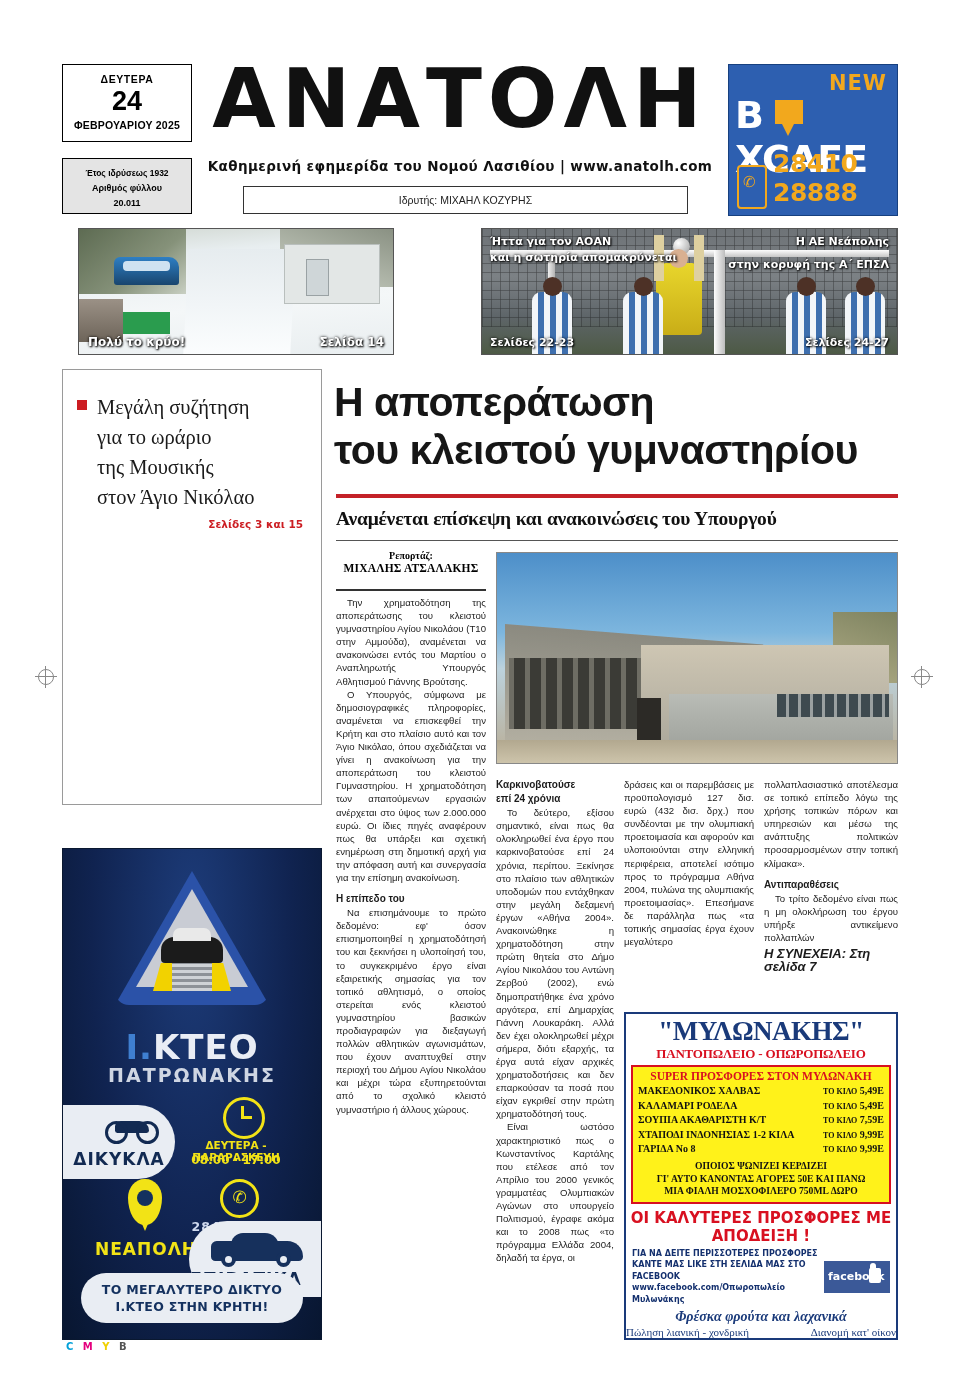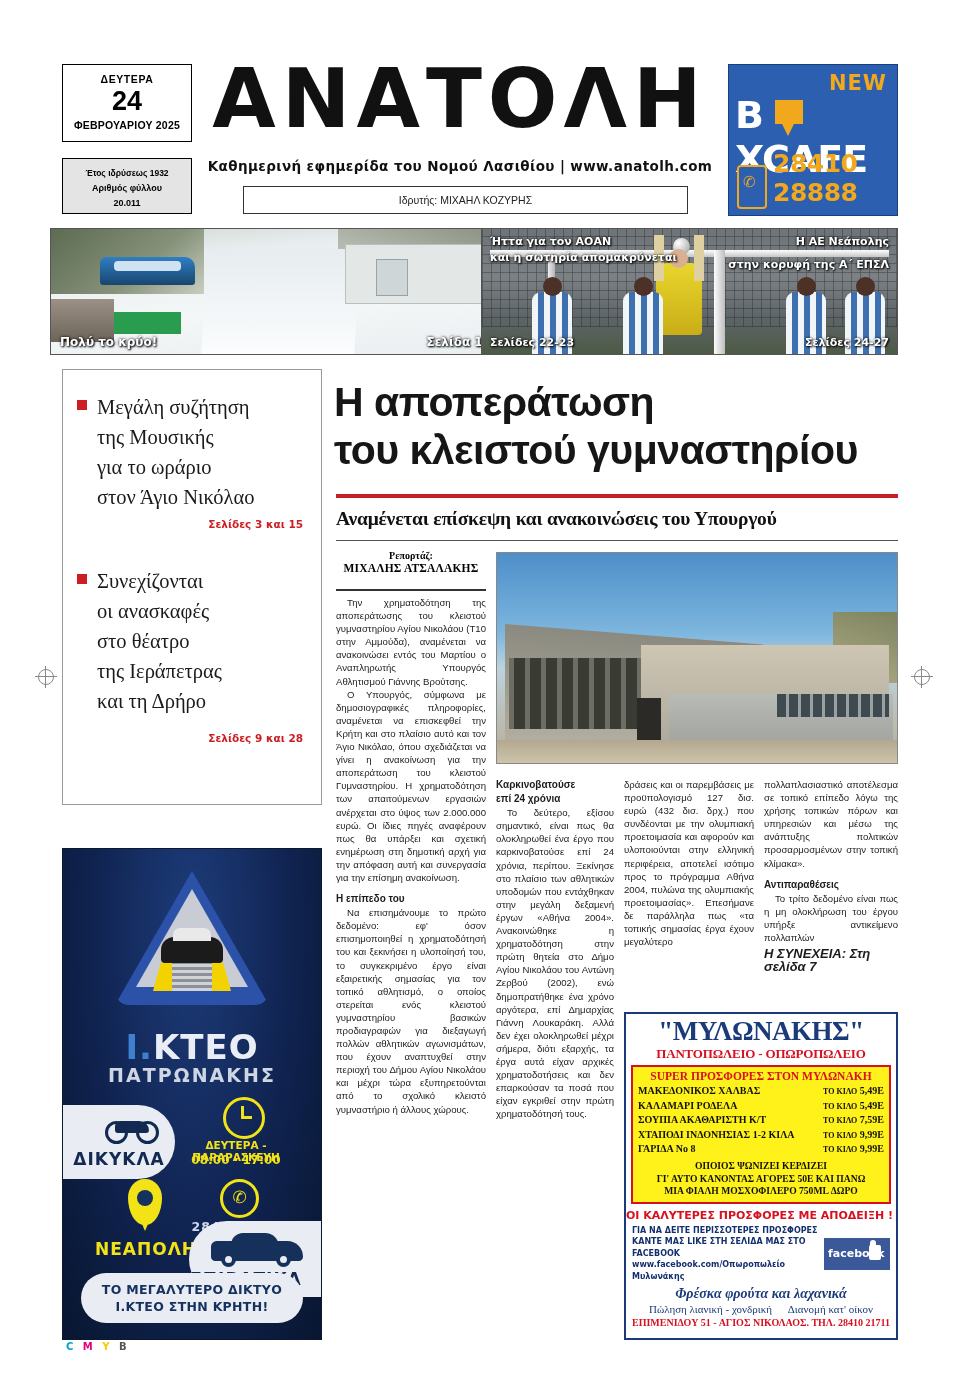--- a/index.html
+++ b/index.html
@@ -47,21 +47,21 @@
     border-top:12px solid #f2a81d;}
   .bc-phone{position:absolute;left:44px;bottom:8px;color:#f2a81d;font-weight:bold;
     font-size:25px;font-family:"DejaVu Sans",sans-serif;letter-spacing:-.5px;}
   .bc-ico{position:absolute;left:8px;bottom:6px;width:26px;height:40px;
     border:2px solid #f2a81d;border-radius:4px;background:#2d5fb0;}
   .bc-ico i{position:absolute;left:4px;top:6px;color:#f2a81d;font-size:15px;font-style:normal;}
 
   
   .strip{position:absolute;top:228px;height:127px;border:1px solid #555;
     box-sizing:border-box;overflow:hidden;}
-  .strip1{left:50px;width:451px;}
+  .strip1{left:78px;width:316px;}
   .strip2{left:481px;width:417px;}
   .capt{position:absolute;color:#fff;font-weight:bold;font-size:12px;
     font-family:"DejaVu Sans",sans-serif;text-shadow:1px 1px 2px #000,0 0 3px #000;
     white-space:nowrap;}
   .capt.sm{font-size:11px;}
 
   
   .snow{position:absolute;inset:0;background:
     linear-gradient(175deg,#cfd6cf 0%,#e8eef0 22%,#f4f7f8 60%,#e9eef0 100%);}
   .snowroad{position:absolute;left:34%;top:16%;width:34%;height:84%;
@@ -251,35 +251,35 @@
     font-size:13px;color:#d81020;letter-spacing:-.2px;margin-top:-1px;}
   .mylYellow{margin:3px 5px 0;background:#fff21a;border:2px solid #d81020;padding:3px 5px 4px;}
   .mylSuper{text-align:center;font-family:"Liberation Serif",serif;font-weight:bold;
     font-size:11.5px;color:#d81020;margin-bottom:2px;}
   .mylRow{display:flex;justify-content:space-between;font-family:"Liberation Serif",serif;
     font-weight:bold;font-size:10px;color:#111;line-height:13.6px;}
   .mylRow .p{font-size:10px;white-space:nowrap;}
   .mylRow .p em{font-style:normal;font-size:8px;}
   .mylNote{text-align:center;font-family:"Liberation Serif",serif;font-weight:bold;
     font-size:9.6px;color:#111;line-height:12.6px;margin-top:3px;}
-  .mylBest{font-family:"DejaVu Sans",sans-serif;font-weight:bold;
-    font-size:11px;color:#d81020;margin-top:5px;}
+  .mylBest{text-align:center;font-family:"DejaVu Sans",sans-serif;font-weight:bold;
+    font-size:15px;color:#d81020;margin-top:5px;}
   .mylFbWrap{display:flex;align-items:center;padding:0 6px;margin-top:3px;}
   .mylFbTx{flex:1;font-family:"DejaVu Sans",sans-serif;font-weight:bold;font-size:8px;
     color:#14306e;line-height:11.5px;}
   .fbBadge{width:66px;height:32px;background:#3b5998;color:#fff;font-weight:bold;
     font-size:11px;font-family:"DejaVu Sans",sans-serif;position:relative;
     display:flex;align-items:center;padding-left:4px;box-sizing:border-box;}
   .fbBadge:after{content:"";position:absolute;right:9px;top:7px;width:12px;height:15px;
     background:#fff;border-radius:2px;}
   .fbBadge:before{content:"";position:absolute;right:14px;top:2px;width:6px;height:8px;
     background:#fff;border-radius:3px 3px 0 0;}
   .mylFresh{text-align:center;font-family:"Liberation Serif",serif;font-weight:bold;
     font-style:italic;font-size:14px;color:#1a3a7a;margin-top:4px;}
-  .mylRetail{display:flex;justify-content:space-between;padding:1px 23px 0;
+  .mylRetail{display:flex;justify-content:space-between;padding:1px 0 0;
     font-family:"Liberation Serif",serif;font-size:11px;color:#1a3a7a;}
   .mylAddr{text-align:center;font-family:"Liberation Serif",serif;font-weight:bold;
     font-size:10px;color:#d81020;margin-top:2px;}
 </style>
 </head>
 <body>
 
 <div id="page">
 
   <div class="regmark" style="left:38px;top:669px;"></div>
@@ -347,38 +347,27 @@
     <div class="capt sm" style="right:8px;top:22px;margin-top:7px;">στην κορυφή της Α΄ ΕΠΣΛ</div>
     <div class="capt sm" style="left:8px;bottom:5px;">Σελίδες 22-23</div>
     <div class="capt sm" style="right:8px;bottom:5px;">Σελίδες 24-27</div>
   </div>
 
   <div class="teaserBox">
     <div class="teaser" style="padding-top:22px;">
       <span class="bullet" style="top:30px;"></span>
       <div class="tx">
         <div>Μεγάλη συζήτηση</div>
+        <div>για το ωράριο</div>
         <div>της Μουσικής</div>
-        <div>για το ωράριο</div>
         <div>στον Άγιο Νικόλαο</div>
       </div>
       <div class="pg">Σελίδες 3 και 15</div>
     </div>
 
-    <div class="teaser" style="padding-top:36px;">
-      <span class="bullet" style="top:44px;"></span>
-      <div class="tx">
-        <div>Συνεχίζονται</div>
-        <div>οι ανασκαφές</div>
-        <div>στο θέατρο</div>
-        <div>της Ιεράπετρας</div>
-        <div>και τη Δρήρο</div>
-      </div>
-      <div class="pg" style="margin-top:16px;">Σελίδες 9 και 28</div>
-    </div>
   </div>
 
   <div class="hl">
     <div>Η αποπεράτωση</div>
     <div>του κλειστού γυμναστηρίου</div>
   </div>
   <div class="hlrule"></div>
   <div class="hl2">Αναμένεται επίσκεψη και ανακοινώσεις του Υπουργού</div>
   <div class="hlrule2"></div>
 
@@ -403,20 +392,21 @@
     <p>Την χρηματοδότηση της αποπεράτωσης του κλειστού γυμναστηρίου Αγίου Νικολάου (Τ10 στην Αμμούδα), αναμένεται να ανακοινώσει εντός του Μαρτίου ο Αναπληρωτής Υπουργός Αθλητισμού Γιάννης Βρούτσης.</p>
     <p>Ο Υπουργός, σύμφωνα με δημοσιογραφικές πληροφορίες, αναμένεται να επισκεφθεί την Κρήτη και στο πλαίσιο αυτό και τον Άγιο Νικόλαο, όπου σχεδιάζεται να γίνει η ανακοίνωση για την αποπεράτωση του κλειστού Γυμναστηρίου. Η χρηματοδότηση των απαιτούμενων εργασιών ανέρχεται στο ύψος των 2.000.000 ευρώ. Οι ίδιες πηγές αναφέρουν πως θα υπάρξει και σχετική ενημέρωση στη δημοτική αρχή για την απόφαση αυτή και συνεργασία για την επίσημη ανακοίνωση.</p>
     <h4>Η επίπεδο του</h4>
     <p>Να επισημάνουμε το πρώτο δεδομένο: εφ' όσον επισημοποιηθεί η χρηματοδότησή του και ξεκινήσει η υλοποίησή του, το συγκεκριμένο έργο είναι εξαιρετικής σημασίας για τον τοπικό αθλητισμό, ο οποίος στερείται ενός κλειστού γυμναστηρίου βασικών προδιαγραφών για διεξαγωγή πολλών αθλητικών αγωνισμάτων, που έχουν αναπτυχθεί στην περιοχή του Δήμου Αγίου Νικολάου και μέχρι τώρα εξυπηρετούνται από το σχολικό κλειστό γυμναστήριο ή άλλους χώρους.</p>
   </div>
 
   <div class="col" style="left:496px;top:778px;width:118px;">
     <h4 style="margin-top:0;">Καρκινοβατούσε</h4>
     <h4 style="margin-top:0;">επί 24 χρόνια</h4>
     <p>Το δεύτερο, εξίσου σημαντικό, είναι πως θα ολοκληρωθεί ένα έργο που καρκινοβατούσε επί 24 χρόνια, περίπου. Ξεκίνησε στο πλαίσιο των αθλητικών υποδομών που εντάχθηκαν στην μεγάλη δεξαμενή έργων «Αθήνα 2004». Ανακοινώθηκε η χρηματοδότηση στην πρώτη θητεία στο Δήμο Αγίου Νικολάου του Αντώνη Ζερβού (2002), ενώ δημοπρατήθηκε ένα χρόνο αργότερα, επί Δημαρχίας Γιάννη Λουκαράκη. Αλλά δεν έχει ολοκληρωθεί μέχρι σήμερα, διότι εξαρχής, τα έργα αυτά είχαν αρχικές χρηματοδοτήσεις και δεν επαρκούσαν τα ποσά που είχαν εγκριθεί στην πρώτη χρηματοδότησή τους.</p>
+    <p>Είναι ωστόσο χαρακτηριστικό πως ο Κωνσταντίνος Καρτάλης που ετέλεσε από τον Απρίλιο του 2000 γενικός γραμματέας Ολυμπιακών Αγώνων στο υπουργείο Πολιτισμού, έγραφε ακόμα και το 2008 πως «το πρόγραμμα Ελλάδα 2004, δηλαδή τα έργα, οι</p>
   </div>
 
   <div class="col" style="left:624px;top:778px;width:130px;">
     <p style="text-indent:0;">δράσεις και οι παρεμβάσεις με προϋπολογισμό 127 δισ. ευρώ (432 δισ. δρχ.) που συνδέονται με την ολυμπιακή προετοιμασία και αφορούν και υλοποιούνται στην ελληνική περιφέρεια, αποτελεί ισότιμο προς το πρόγραμμα Αθήνα 2004, πυλώνα της ολυμπιακής προετοιμασίας». Επεσήμανε δε παράλληλα πως «τα τοπικής σημασίας έργα έχουν μεγαλύτερο</p>
   </div>
 
   <div class="col" style="left:764px;top:778px;width:134px;">
     <p style="text-indent:0;">πολλαπλασιαστικό αποτέλεσμα σε τοπικό επίπεδο λόγω της χρήσης τοπικών πόρων και υπηρεσιών και μέσω της ανάπτυξης πολιτικών προσαρμοσμένων στην τοπική κλίμακα».</p>
     <h4>Αντιπαραθέσεις</h4>
     <p>Το τρίτο δεδομένο είναι πως η μη ολοκλήρωση του έργου υπήρξε αντικείμενο πολλαπλών</p>

